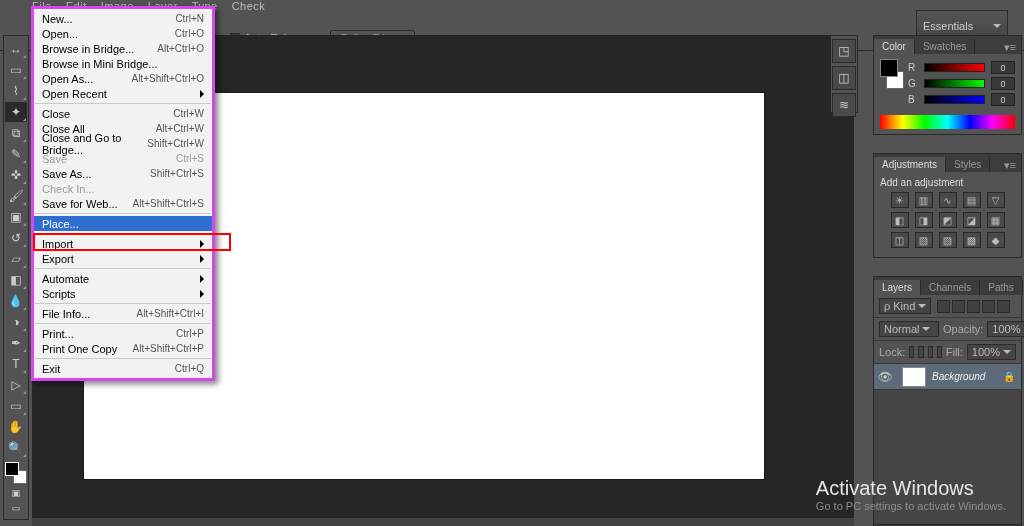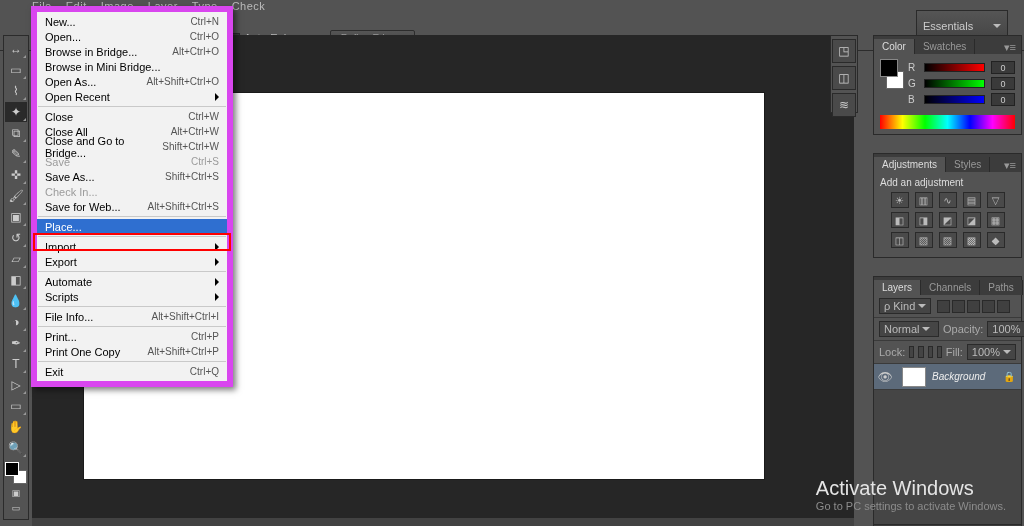--- a/index.html
+++ b/index.html
@@ -25,21 +25,21 @@
   .swatches { width:22px; height:22px; margin:4px auto 2px; position:relative;}
   .swatches .fg{position:absolute; width:14px;height:14px;background:#000;border:1px solid #fff; left:0; top:0;}
   .swatches .bg{position:absolute; width:14px;height:14px;background:#fff;border:1px solid #666; right:0; bottom:0;}
   .toolbox .mini{height:14px;font-size:9px;}
 
   
   .docarea { position:absolute; top:35px; left:32px; right:170px; bottom:8px; background:#262626;}
   .canvas { position:absolute; left:52px; top:58px; width:680px; height:386px; background:#fff; box-shadow:0 0 0 1px #1a1a1a;}
 
   
-  .dropdown { position:absolute; top:6px; left:31px; width:202px; background:#f2f2f2; color:#000; border:6px solid #d946ef; box-shadow:3px 3px 6px rgba(0,0,0,0.5); padding:2px 0; z-index:50;}
+  .dropdown { position:absolute; top:6px; left:31px; width:184px; background:#f2f2f2; color:#000; border:3px solid #d946ef; box-shadow:3px 3px 6px rgba(0,0,0,0.5); padding:2px 0; z-index:50;}
   .dropdown .item{ height:15px; padding:0 8px; display:flex; align-items:center; justify-content:space-between; font-size:11px; color:#000; position:relative;}
   .dropdown .item.disabled{ color:#9b9b9b;}
   .dropdown .item.hover{ background:#2f6fd0; color:#fff;}
   .dropdown .item .arrow{ width:0;height:0;border-top:4px solid transparent;border-bottom:4px solid transparent;border-left:4px solid #000;}
   .dropdown .sep{ height:1px; background:#c9c9c9; margin:2px 1px;}
   .dropdown .sc{ color:#555; font-size:10px;}
   .dropdown .item.disabled .sc{color:#9b9b9b;}
   .highlight-box{ position:absolute; left:33px; top:233px; width:198px; height:18px; border:2px solid #ff0000; z-index:60; pointer-events:none;}
 
   

